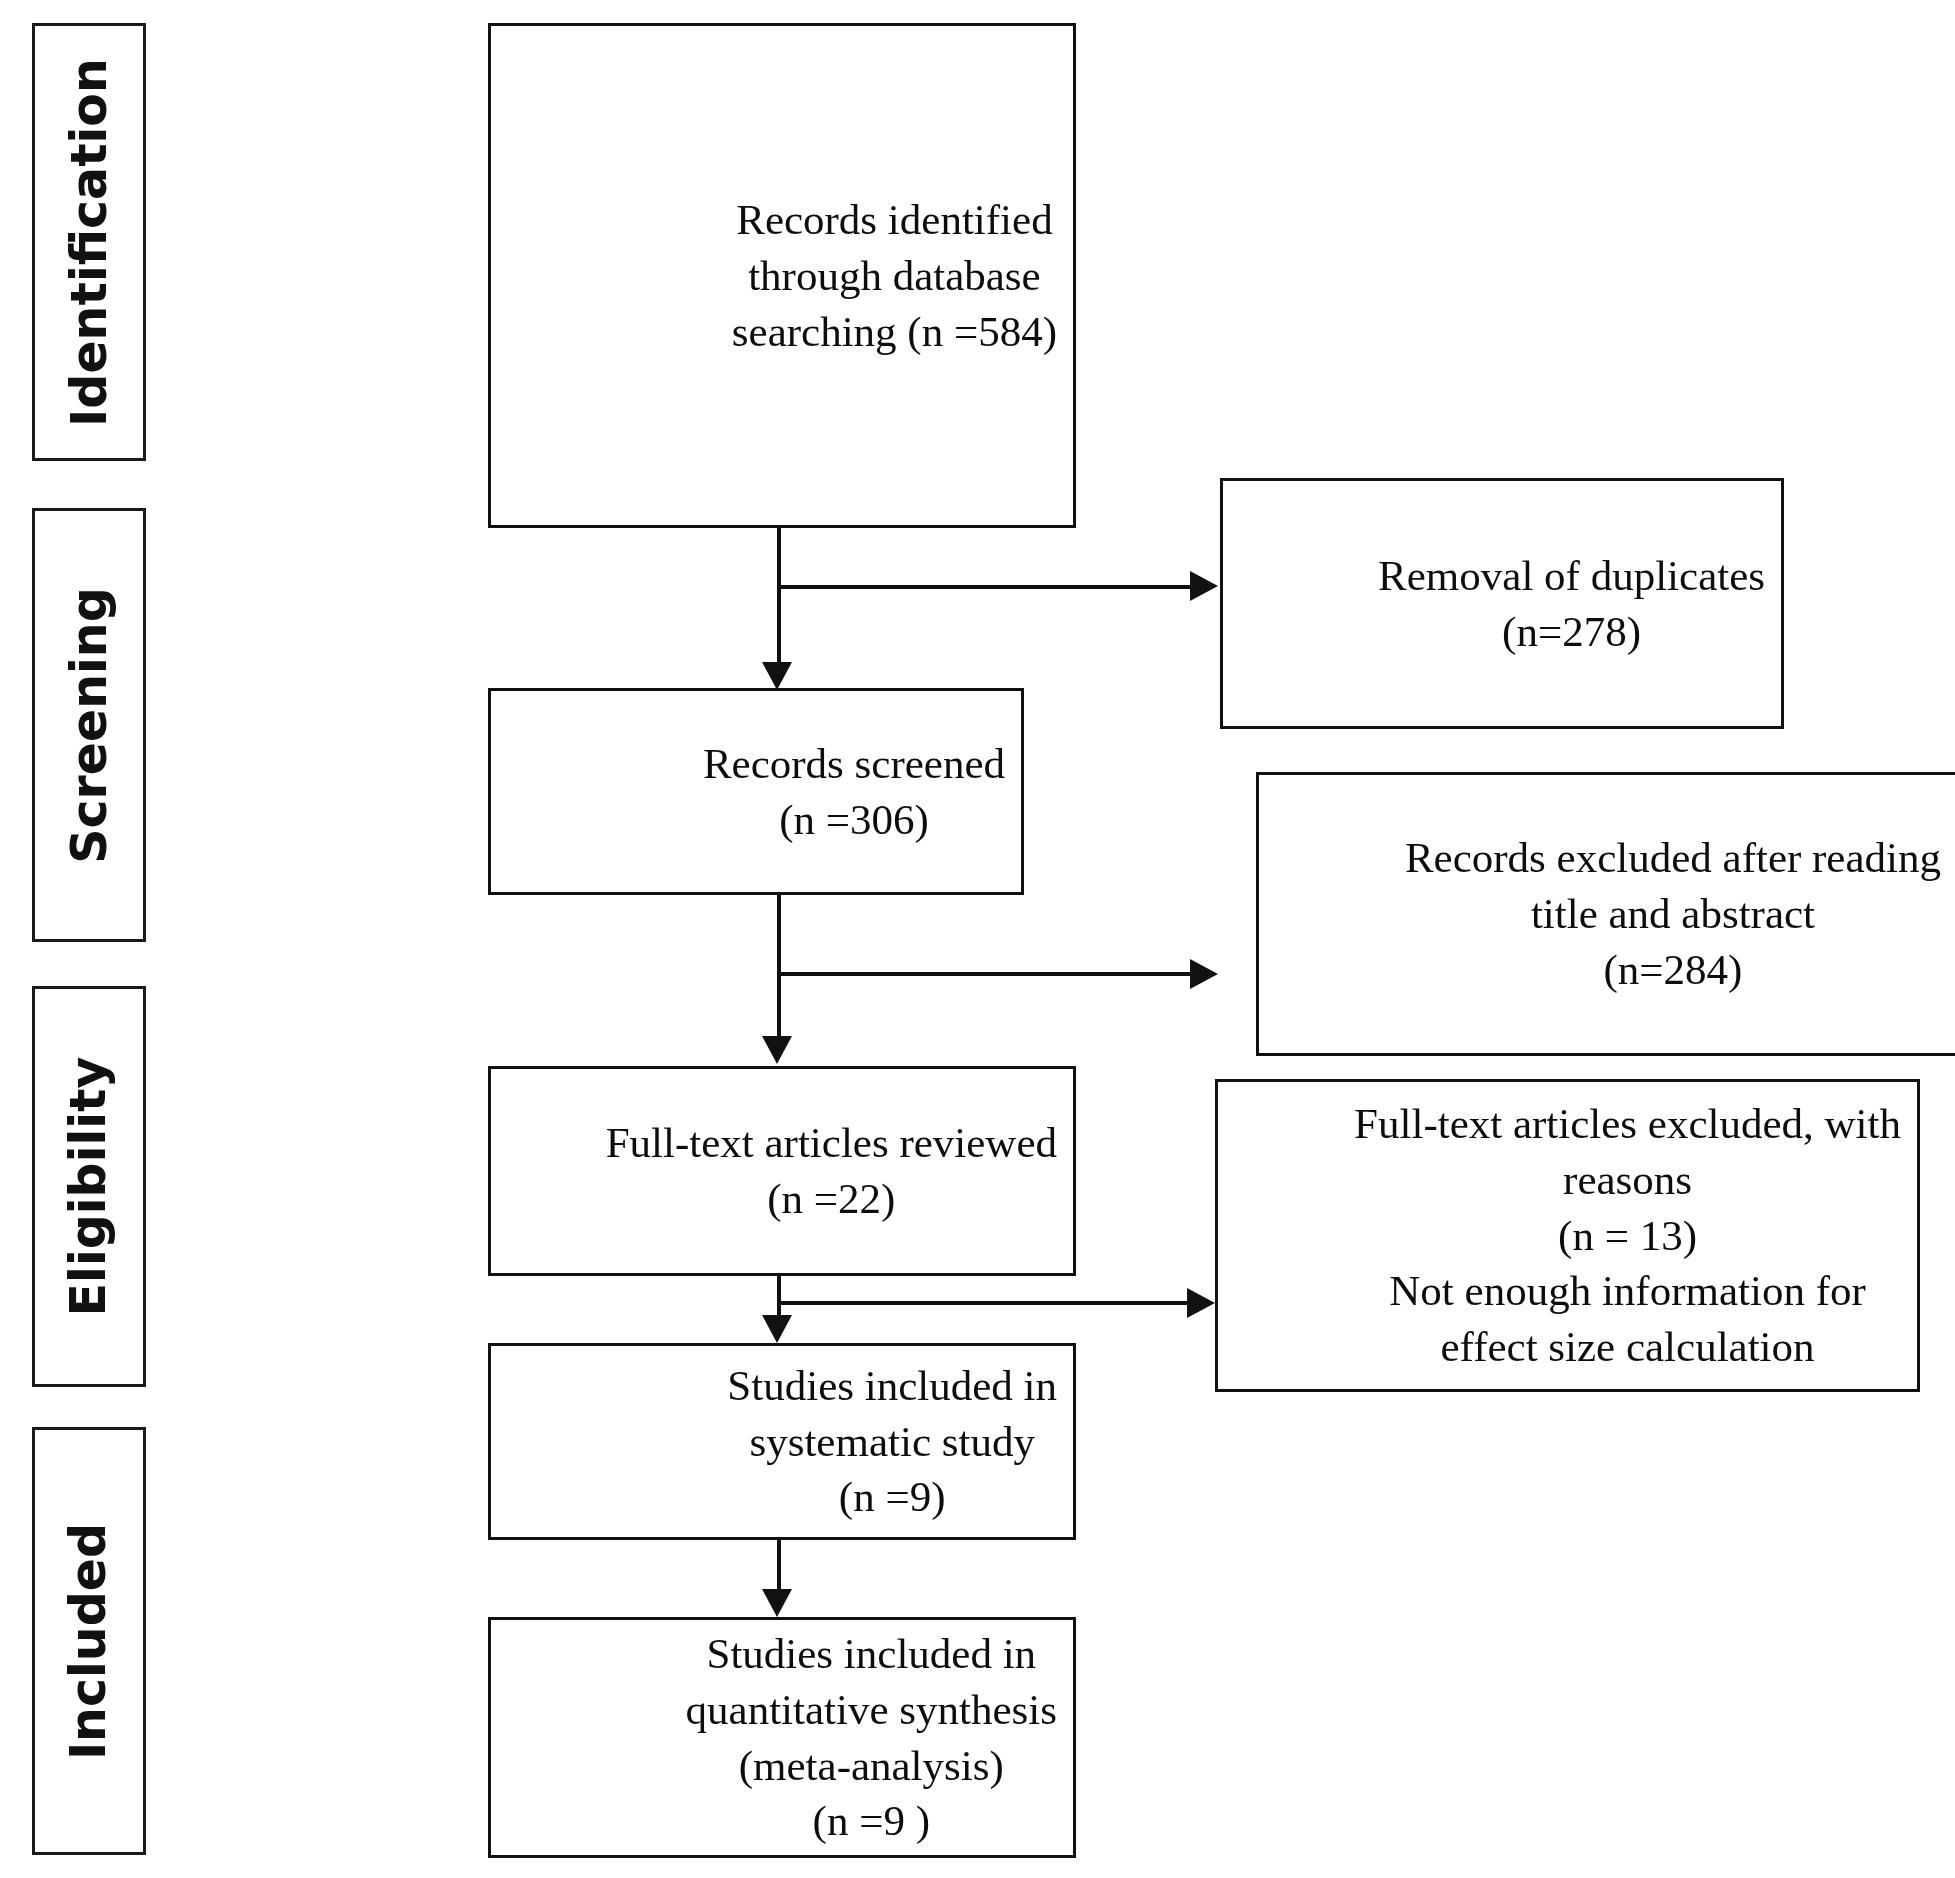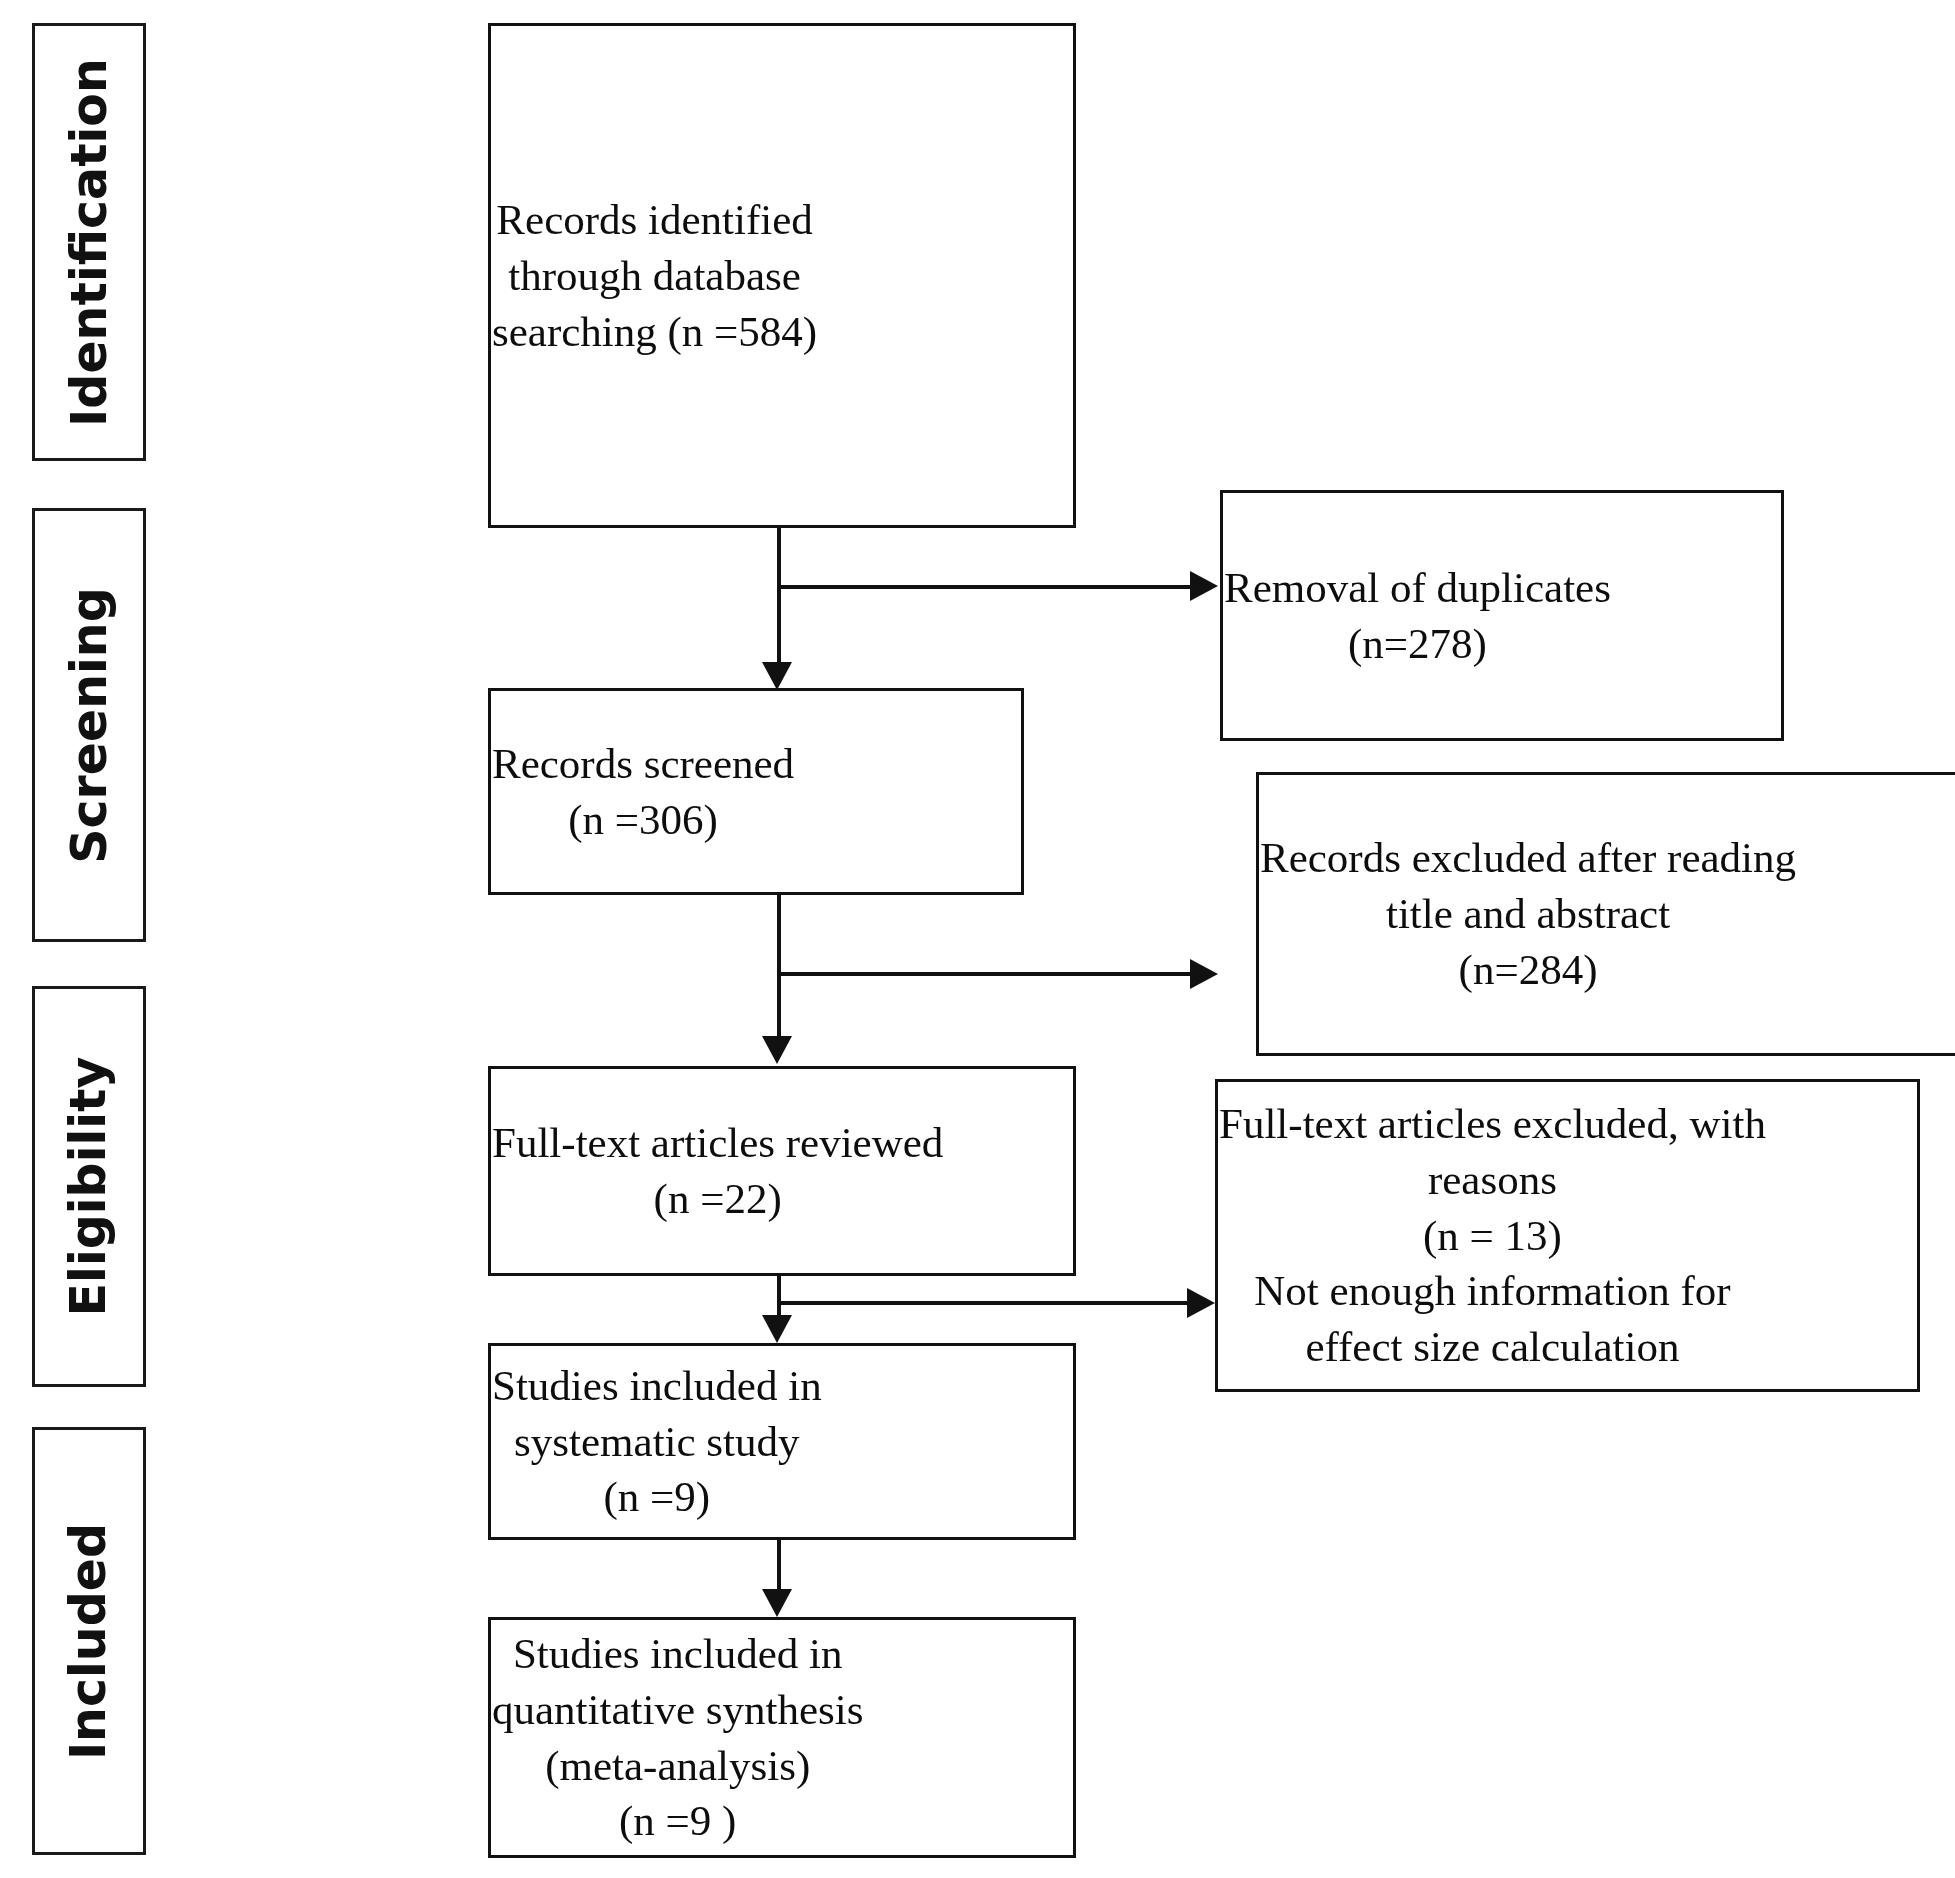--- a/index.html
+++ b/index.html
@@ -40,22 +40,22 @@
   }
 
   
   .flow-box {
     position: absolute;
     border: 3.3px solid #111111;
     background: #ffffff;
     box-sizing: border-box;
     display: flex;
     align-items: center;
-    justify-content: flex-start;
-    padding: 0 1px;
+    justify-content: flex-end;
+    padding: 0 16px;
   }
   .flow-text {
     font-family: "Liberation Serif", "DejaVu Serif", serif;
     font-size: 43px;
     line-height: 1.30;
     color: #0d0d0d;
     text-align: center;
     white-space: pre-line;
   }
 
@@ -130,21 +130,21 @@
 (n =9)</div>
   </div>
 
   <div class="flow-box" style="left:488px; top:1617px; width:588px; height:241px;">
     <div class="flow-text">Studies included in
 quantitative  synthesis
 (meta-analysis)
 (n =9   )</div>
   </div>
 
-  <div class="flow-box" style="left:1220px; top:490px; width:564px; height:251px;">
+  <div class="flow-box" style="left:1220px; top:478px; width:564px; height:251px;">
     <div class="flow-text">Removal of duplicates
 (n=278)</div>
   </div>
 
   <div class="flow-box" style="left:1220px; top:772px; width:704px; height:284px;margin-left:36px;">
     <div class="flow-text">Records excluded after reading
 title  and abstract
 (n=284)</div>
   </div>
 

